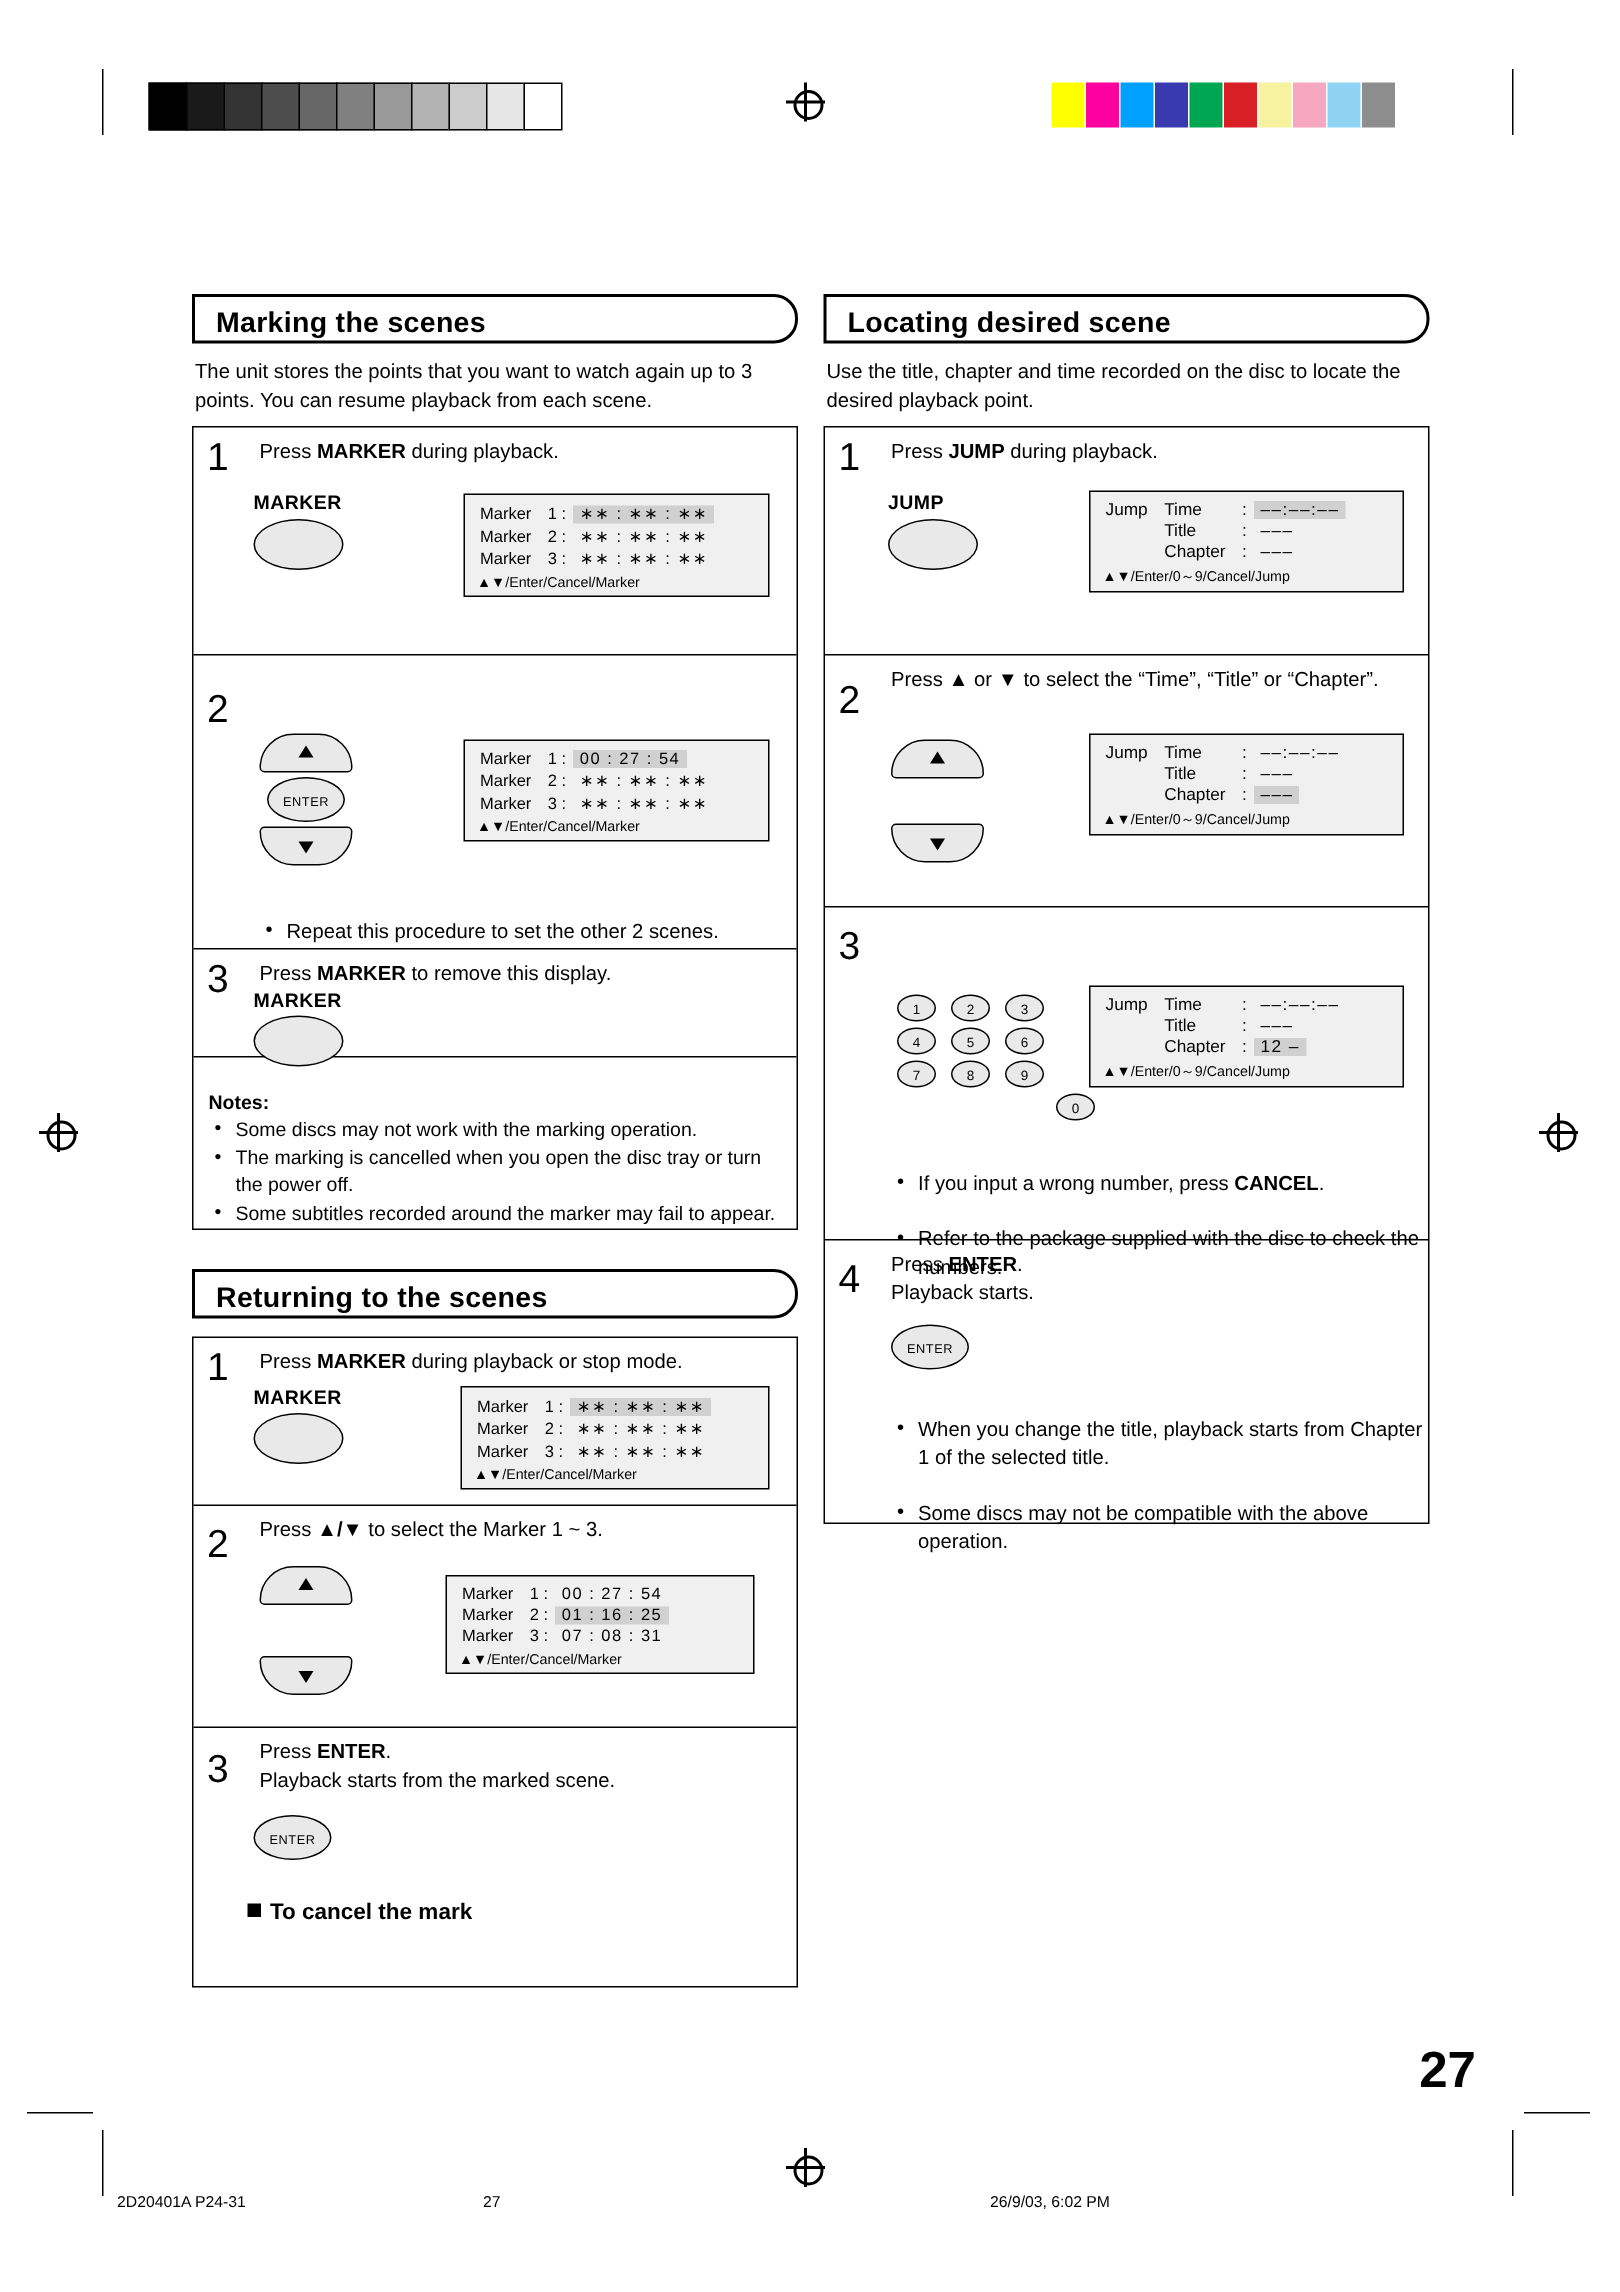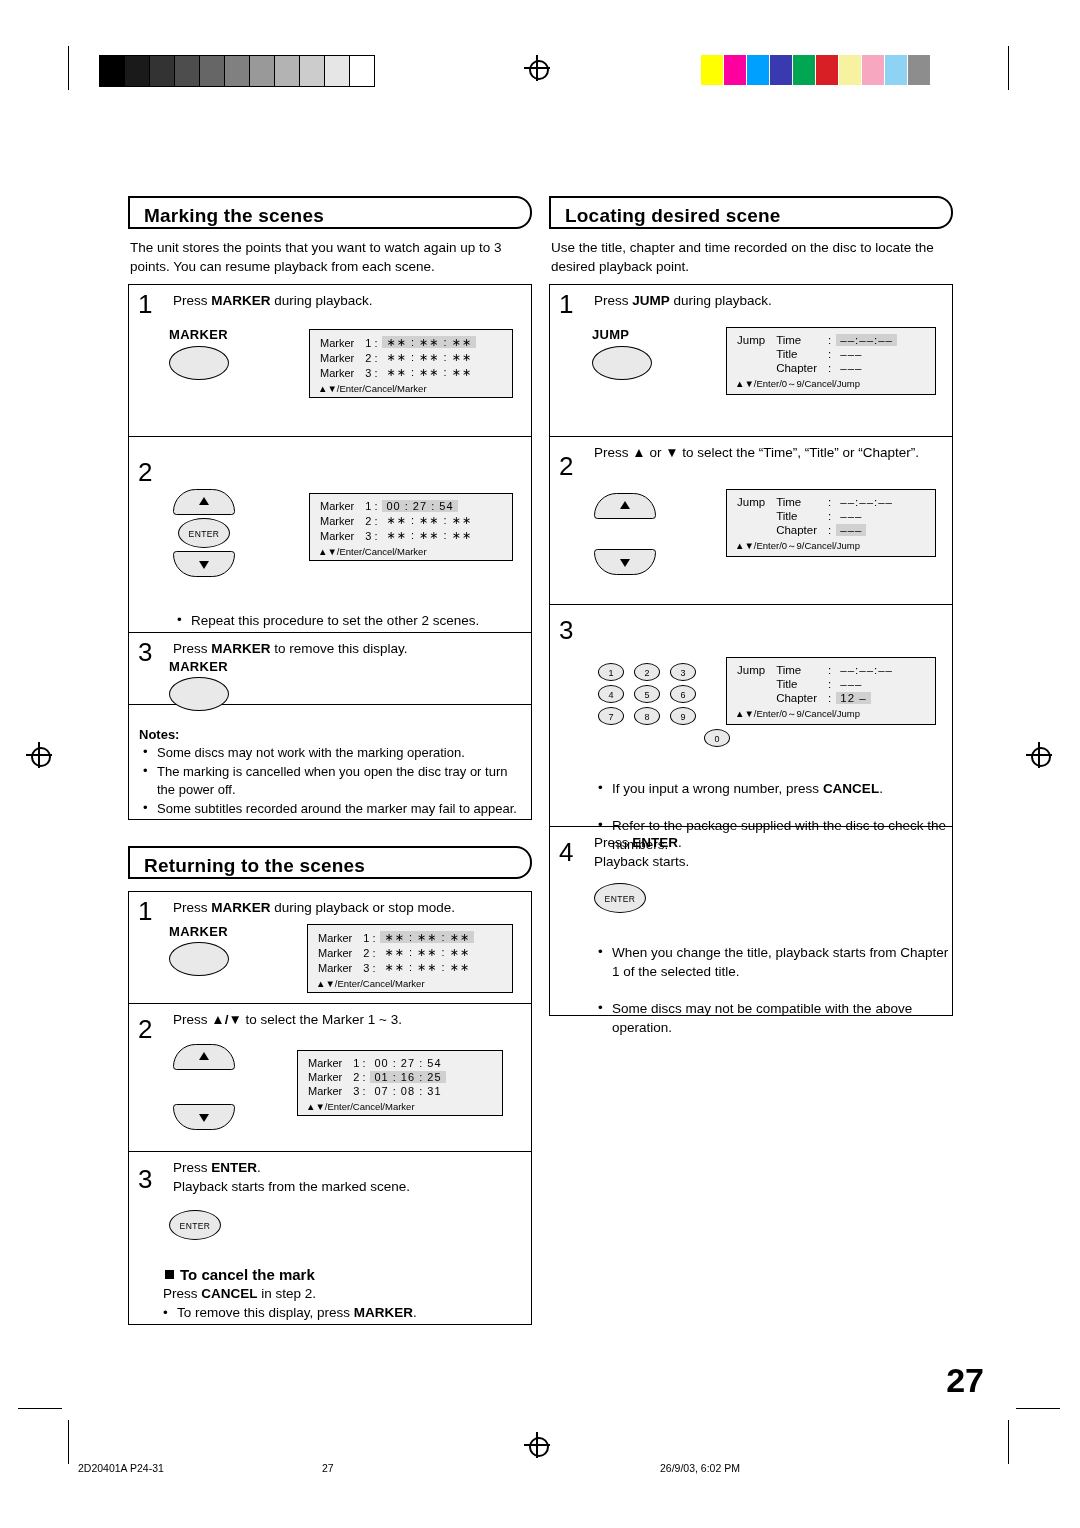--- a/index.html
+++ b/index.html
@@ -334,28 +334,20 @@
         <div class="stepnum" style="top:14px;">3</div>
         <div class="steptext">
           <span>Press </span><b>ENTER</b><span>.</span><br>
           <span>Playback starts from the marked scene.</span>
         </div>
         <div class="btn-enter" style="position:absolute;left:40px;top:58px;">ENTER</div>
 
         <div class="subhead" style="position:absolute;left:34px;top:106px;">
           <span class="sq"></span><span>To cancel the mark</span>
         </div>
-        <div style="position:absolute;left:34px;top:132px;font-size:13.5px;line-height:19px;">
-          <div>
-            <span>Press </span><b>CANCEL</b><span> in step 2.</span>
-          </div>
-          <div style="position:relative;padding-left:14px;">
-            <span style="position:absolute;left:0;">•</span><span>To remove this display, press </span><b>MARKER</b><span>.</span>
-          </div>
-        </div>
       </div>
     </div>
   </div>
 
   <div class="col-right">
 
     <div class="section-head">
       <span>Locating desired scene</span>
     </div>
     <div class="intro">Use the title, chapter and time recorded on the disc to locate the desired playback point.</div>

